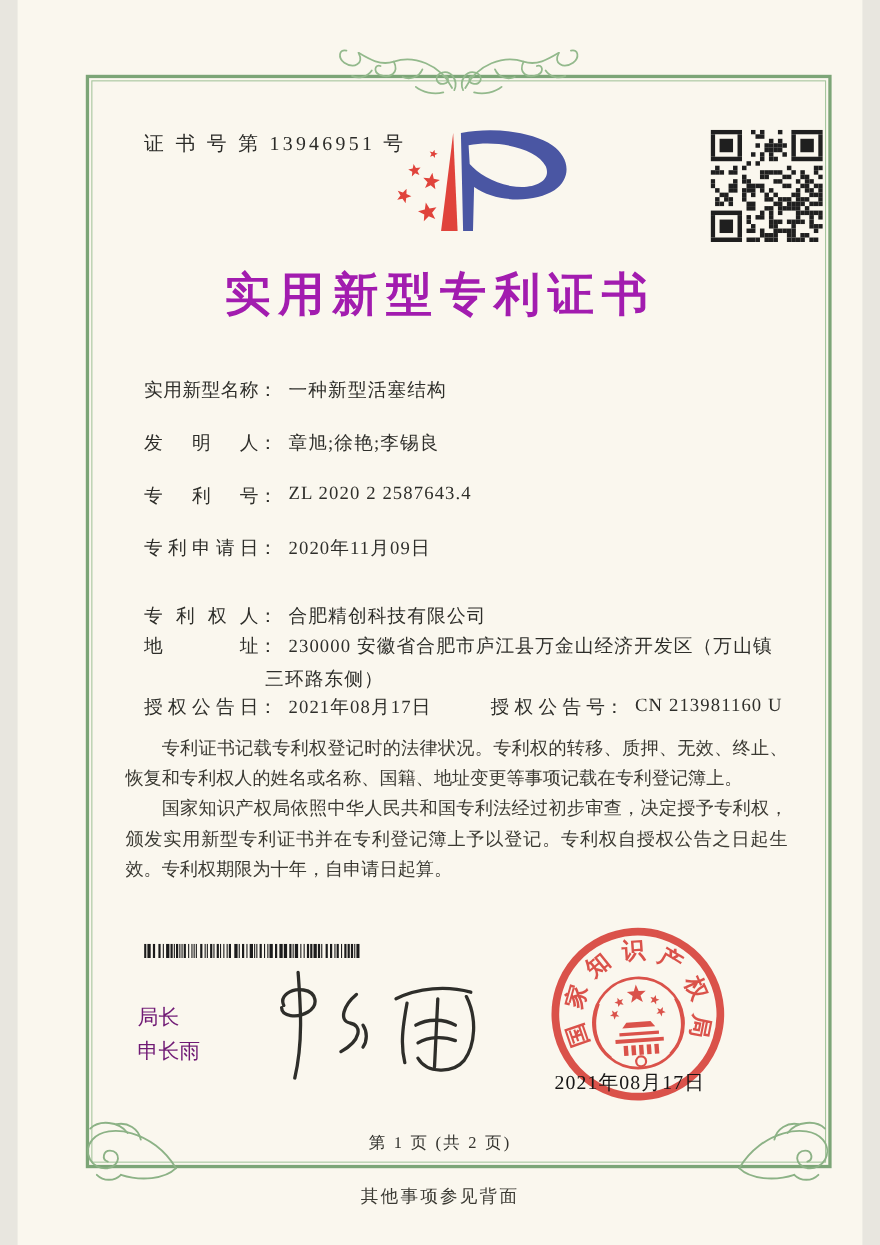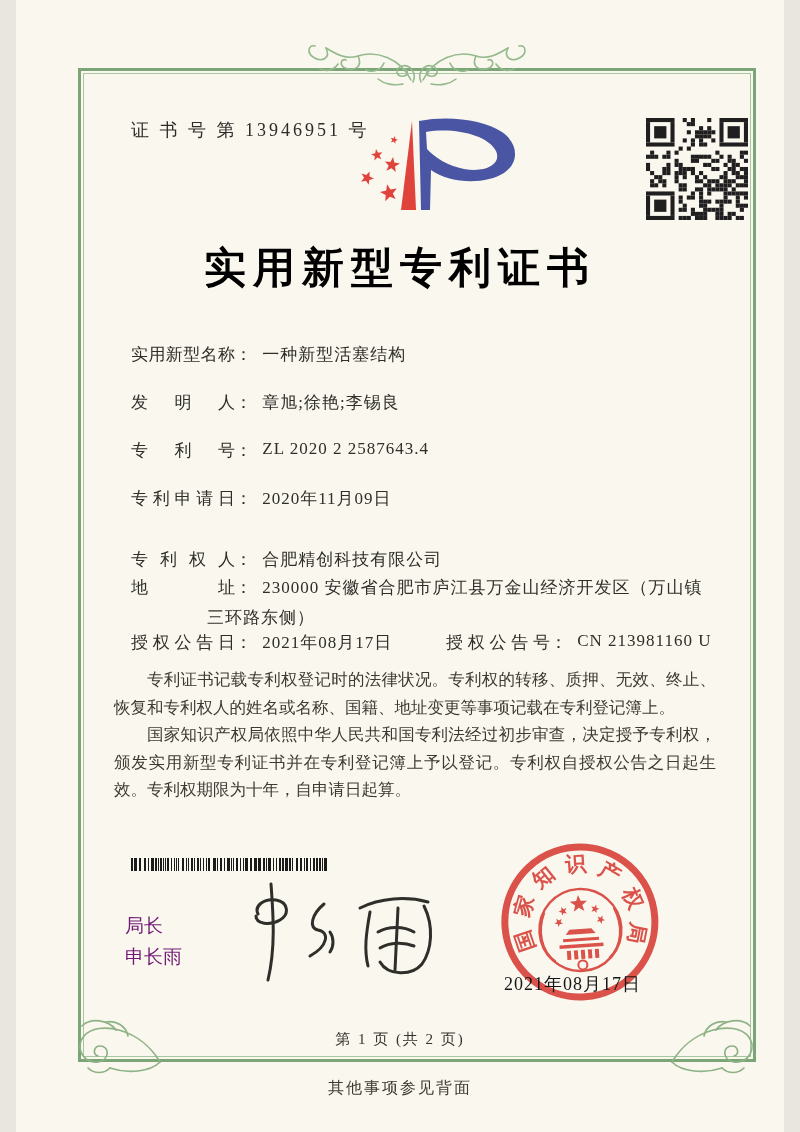--- a/index.html
+++ b/index.html
@@ -22,31 +22,31 @@
   .cert-no {
     position:absolute; left:115px; top:118px;
     font-size:18px; letter-spacing:3px; color:#2b2b28;
   }
   .logo { position:absolute; left:338px; top:110px; width:168px; height:112px; }
   .qr   { position:absolute; left:630px; top:118px; width:102px; height:102px; }
 
   .title {
     position:absolute; left:0; top:240px; width:100%;
     text-align:center; font-size:42px; font-weight:bold;
-    letter-spacing:7px; color:#000000;
+    letter-spacing:7px; color:#a21caf;
   }
 
   .field-row { position:absolute; left:115px; font-size:17px; color:#2e2e2a; width:580px; }
   .flabel {
     display:inline-block; width:104px; vertical-align:top;
     text-align:justify; text-align-last:justify;
   }
   .fcolon { display:inline-block; vertical-align:top; }
   .fvalue { display:inline-block; margin-left:6px; letter-spacing:1px; vertical-align:top; }
-  .fvalue2 { display:block; margin-left:76px; letter-spacing:1px; margin-top:7px; }
+  .fvalue2 { display:block; margin-left:110px; letter-spacing:1px; margin-top:7px; }
   .grant-no-group { position:absolute; left:315px; top:0; white-space:nowrap; }
 
   .paras {
     position:absolute; left:98px; top:666px; width:602px;
     font-size:16.5px; line-height:27.5px; color:#3b3a33; text-align:justify;
   }
   .paras p { text-indent:2em; }
 
   .barcode { position:absolute; left:115px; top:858px; width:196px; height:13px; }
 

